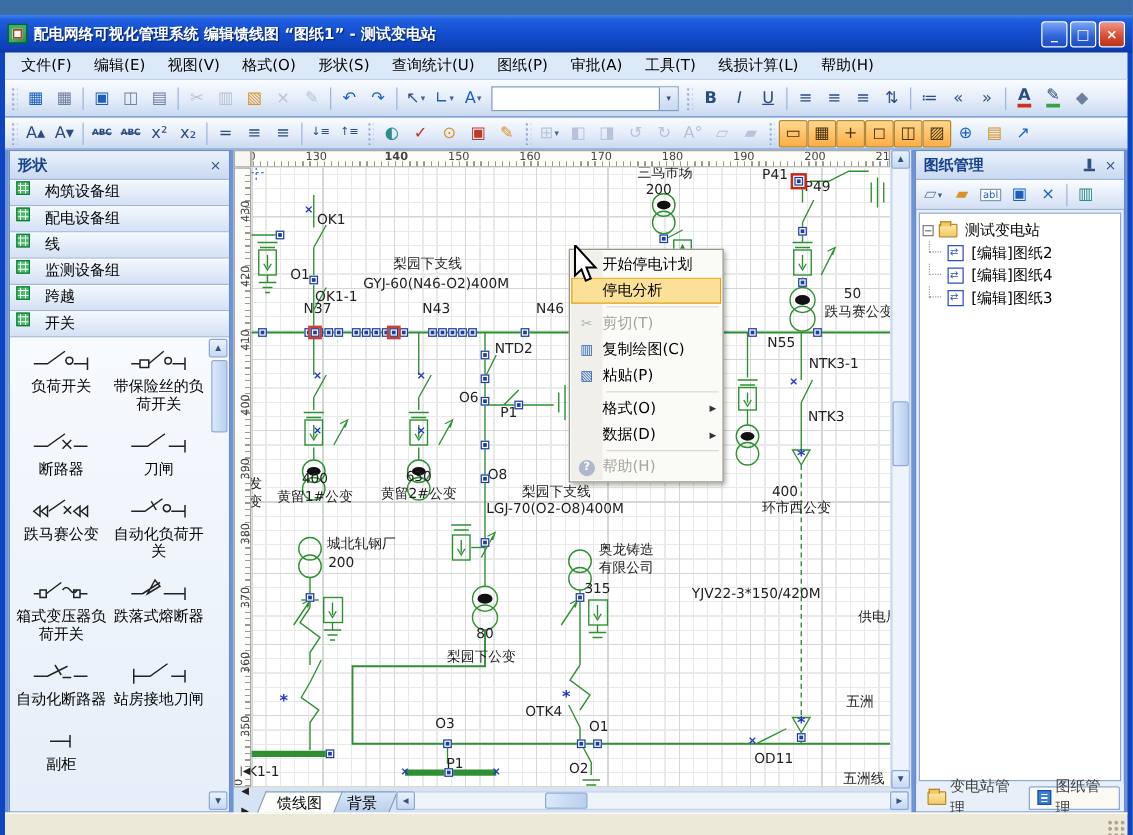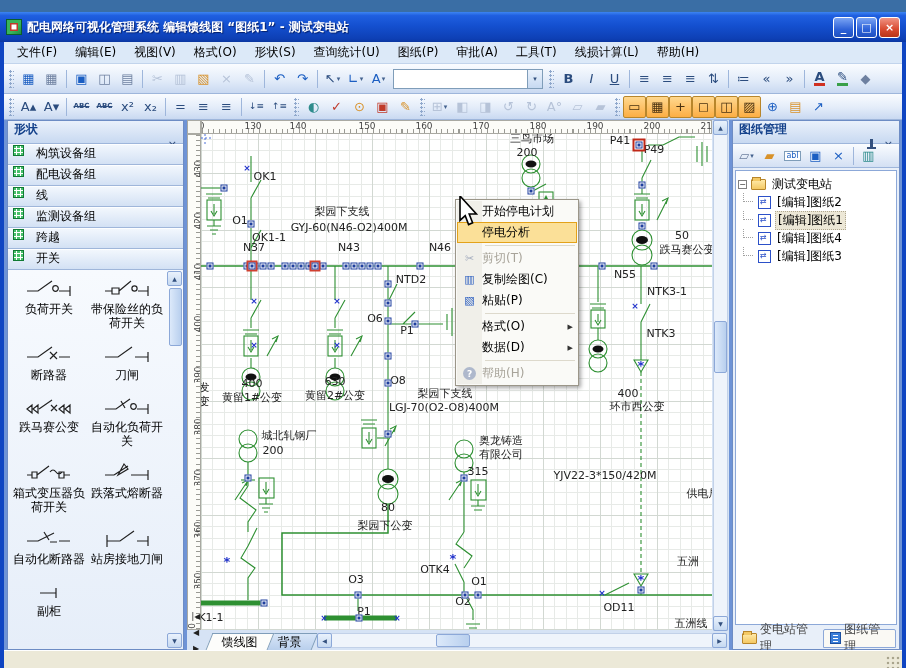--- a/index.html
+++ b/index.html
@@ -49,21 +49,21 @@
   .tbcombo{width:150px;height:20px;background:#fff;border:1px solid #7F9DB9;display:flex;align-items:center;
     justify-content:flex-end;margin:0 3px;flex:0 0 auto;}
   .tbcombo .cbtn{width:15px;height:18px;background:linear-gradient(180deg,#EAF2FC,#C6D9F1);
     border-left:1px solid #7F9DB9;font-size:7px;display:flex;align-items:center;justify-content:center;color:#33507E;}
   
   #main{position:absolute;left:4px;top:108px;width:898px;height:530px;background:#6E93D6;}
   
   #shapes{position:absolute;left:3px;top:0;width:177px;height:530px;background:#E8EFF9;
     border:1px solid #6D8CC4;display:flex;flex-direction:column;}
   .pane-hdr{height:23px;background:linear-gradient(180deg,#EAF1FB,#C8D9F1);border-bottom:1px solid #9EB6DB;
-    display:flex;padding:0 6px;font-weight:bold;color:#15428B;flex-direction:column;}
+    display:flex;align-items:center;padding:0 6px;font-weight:bold;color:#15428B;}
   .pane-hdr .hx{margin-left:auto;font-size:11px;color:#33507E;font-weight:normal;}
   .sgroup{height:21px;background:linear-gradient(180deg,#F2F7FD,#D3E1F4);border-bottom:1px solid #9FB6DA;
     border-top:1px solid #FDFEFF;display:flex;align-items:flex-start;padding:0 5px;gap:12px;}
   .gicon{width:11px;height:11px;background:#47C06A;border:1px solid #0F7A33;flex:0 0 auto;
     background-image:linear-gradient(#fff 1px,transparent 1px),linear-gradient(90deg,#fff 1px,transparent 1px);
     background-size:4px 4px;background-position:2px 2px;}
   #shape-items{flex:1;position:relative;background:linear-gradient(180deg,#F7FAFE,#E6EEF9);overflow:hidden;}
   #shape-grid{position:absolute;left:2px;top:8px;right:17px;display:grid;grid-template-columns:1fr 1fr;row-gap:14px;}
   .shape-item{display:flex;flex-direction:column;align-items:center;text-align:center;line-height:14px;}
   .shape-item svg{margin-bottom:3px;}
@@ -507,21 +507,21 @@
         <div class="sthumb" style="right:1px;top:18px;width:13px;height:58px;"></div>
         <div class="sbtn" style="right:1px;bottom:1px;">▼</div>
       </div>
     </div>
 
     <div id="canvas">
       <div id="corner"></div>
       <div id="hruler">
           <span class="hrl" style="left: -6px;">120</span>
           <span class="hrl" style="left: 51px;">130</span>
-          <span class="hrl" style="left: 96px;">140</span>
+          <span class="hrl" style="left: 115px; font-weight: bold;">140</span>
           <span class="hrl" style="left: 165px;">150</span>
           <span class="hrl" style="left: 222px;">160</span>
           <span class="hrl" style="left: 279px;">170</span>
           <span class="hrl" style="left: 336px;">180</span>
           <span class="hrl" style="left: 393px;">190</span>
           <span class="hrl" style="left: 450px;">200</span>
           <span class="hrl" style="left: 507px;">210</span>
         </div>
       <div id="vruler">
           <span class="vrl" style="top: 29px;">430</span>
@@ -661,21 +661,21 @@
             <span class="dlabel" style="left: 300px; top: 306px;">奥龙铸造</span>
             <span class="dlabel" style="left: 300px; top: 320px;">有限公司</span>
             <span class="dlabel" style="left: 277px; top: 337px;">315</span>
             <span class="dlabel" style="left: 404px; top: 341px;">YJV22-3*150/420M</span>
             <span class="dlabel" style="left: 502px; top: 359px;">供电局</span>
             <span class="dlabel" style="left: 187px; top: 373px;">80</span>
             <span class="dlabel" style="left: 184px; top: 391px;">梨园下公变</span>
             <span class="dlabel" style="left: 234px; top: 435px;">OTK4</span>
             <span class="dlabel" style="left: 155px; top: 445px;">O3</span>
             <span class="dlabel" style="left: 278px; top: 447px;">O1</span>
-            <span class="dlabel" style="left: 262px; top: 467px; text-align: center;">O2</span>
+            <span class="dlabel" style="left: 262px; top: 481px; text-align: center;">O2</span>
             <span class="dlabel" style="left: 163px; top: 477px;">P1</span>
             <span class="dlabel" style="left: 418px; top: 473px;">OD11</span>
             <span class="dlabel" style="left: 10px; top: 483px;">K1-1</span>
             <span class="dlabel" style="left: 487px; top: 427px;">五洲</span>
             <span class="dlabel" style="left: 490px; top: 489px;">五洲线</span>
             <span class="dlabel" style="left: 3px; top: 253px;">发</span>
             <span class="dlabel" style="left: 3px; top: 267px;">变</span>
             <span class="handle" style="left: 9px; top: 132px;"></span>
             <span class="handle" style="left: 46px; top: 132px;"></span>
             <span class="handle" style="left: 54px; top: 132px;"></span>
@@ -793,24 +793,20 @@
       <div id="rtree">
           <div class="troot">
             <span class="texp">−</span>
             <span class="folder"></span>
             <span class="tlabel">测试变电站</span>
           </div>
           <div class="tchild">
             <span class="docicon"></span>
             <span class="tlabel">[编辑]图纸2</span>
           </div>
-          <div class="tchild sel">
-            <span class="docicon"></span>
-            <span class="tlabel">[编辑]图纸1</span>
-          </div>
           <div class="tchild">
             <span class="docicon"></span>
             <span class="tlabel">[编辑]图纸4</span>
           </div>
           <div class="tchild">
             <span class="docicon"></span>
             <span class="tlabel">[编辑]图纸3</span>
           </div>
         </div>
       <div id="rtabs">

